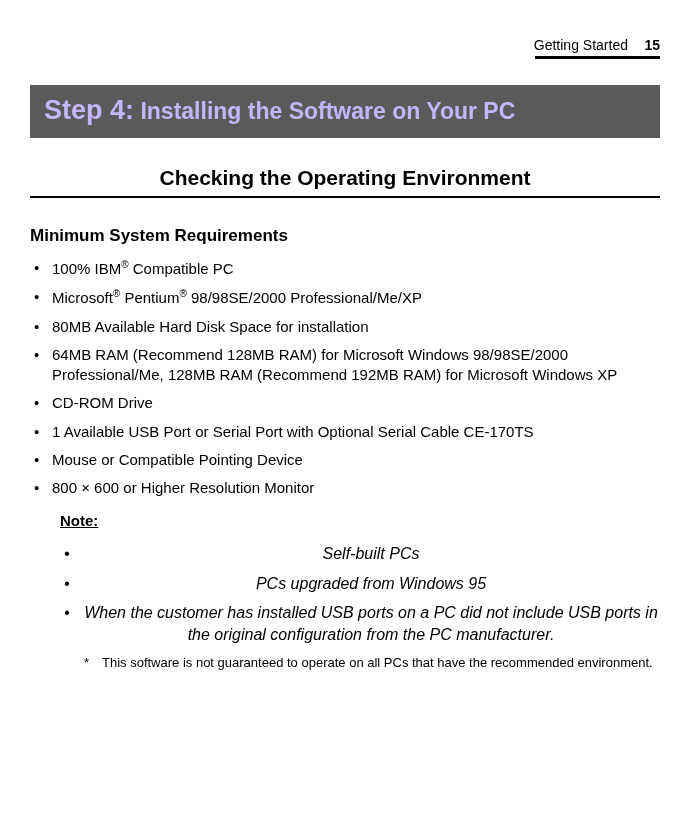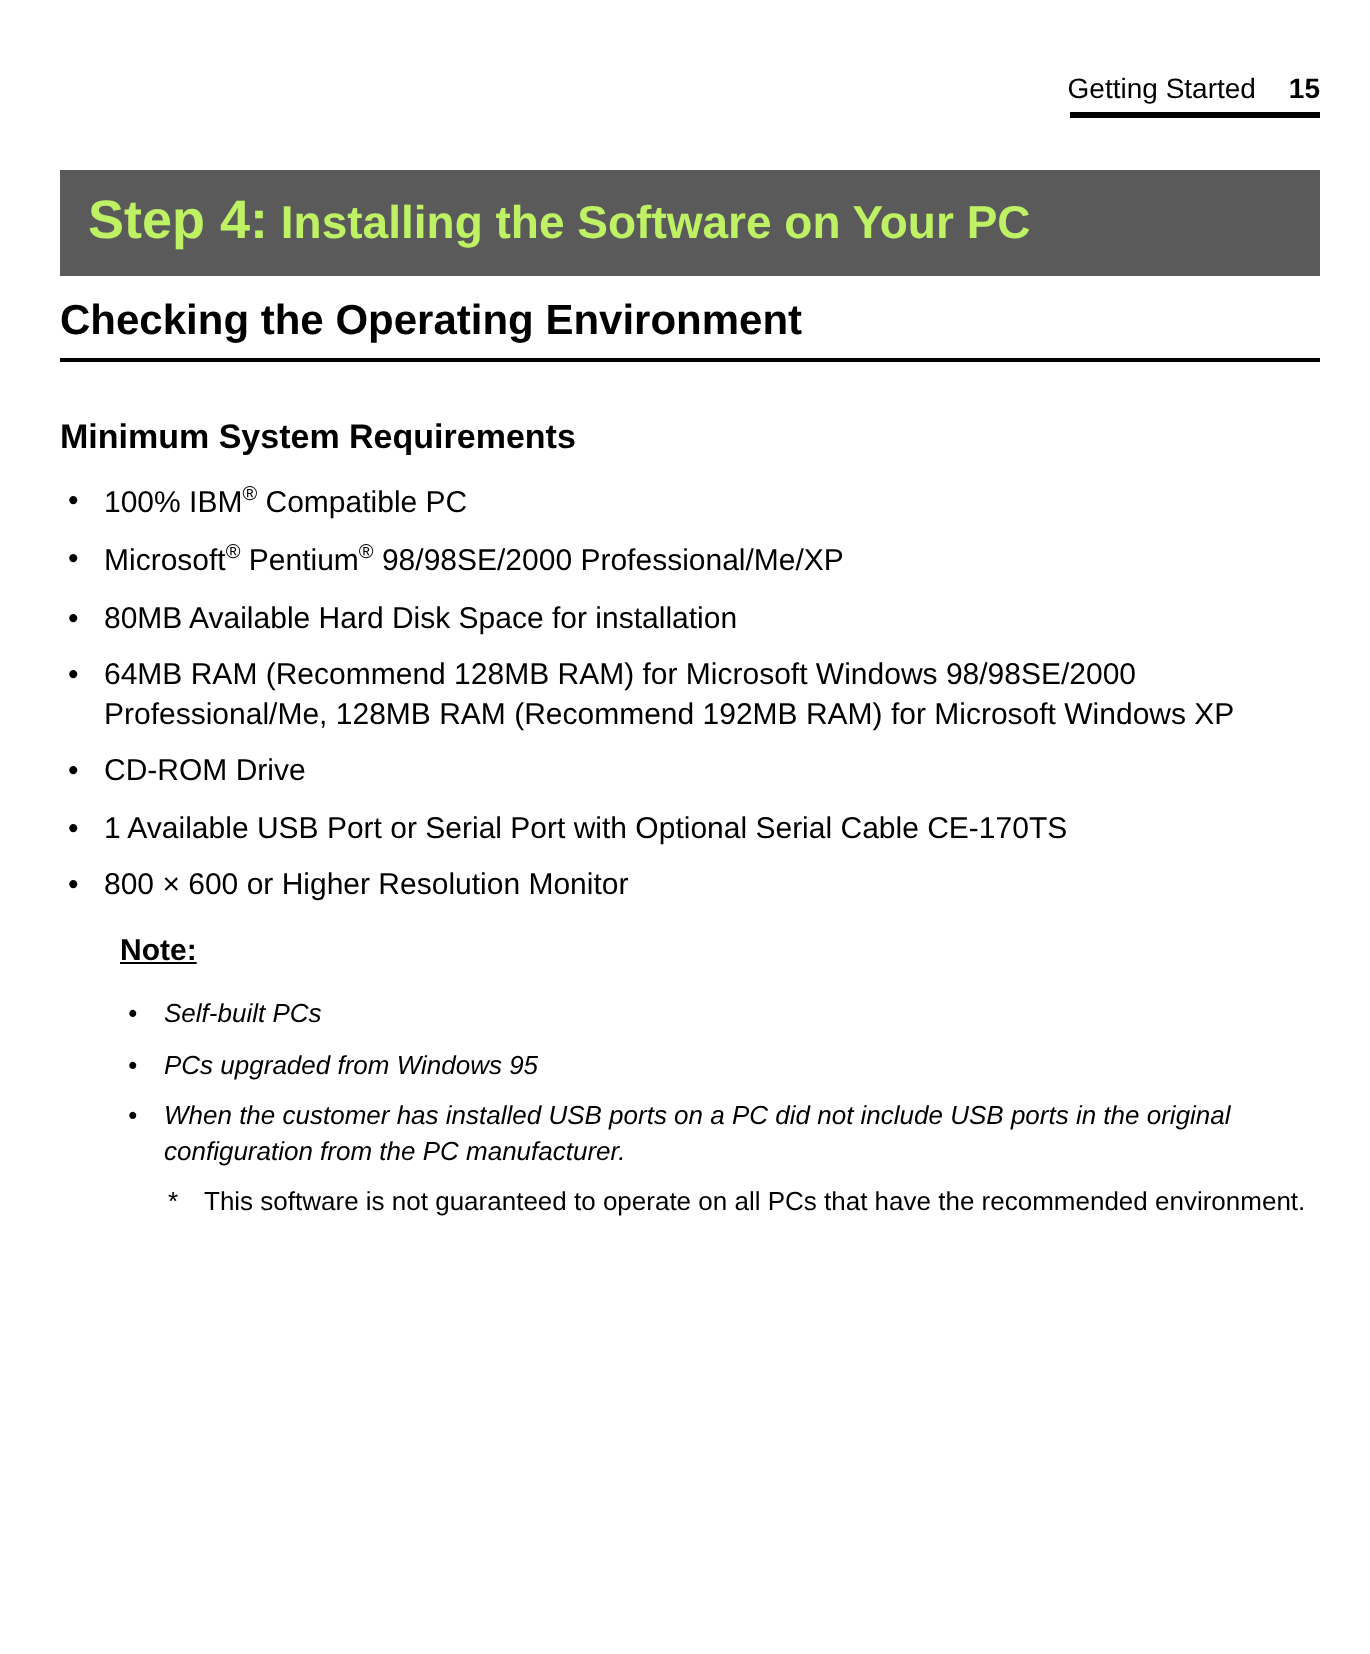--- a/index.html
+++ b/index.html
@@ -32,36 +32,37 @@
       display: inline-block;
     }
     .header-underline {
       border-bottom: 3px solid #000;
       width: 125px;
       margin-left: auto;
       margin-top: 2px;
     }
     .step-banner {
       background: #5a5a5a;
-      color: #bef264;
+      color: #c4b5fd;
       margin: 85px 25px 0 30px;
       padding: 10px 14px 12px 14px;
     }
     .step-prefix {
       font-size: 27px;
       font-weight: bold;
     }
     .step-title {
       font-size: 23px;
       font-weight: bold;
     }
     .section-title {
       font-size: 21px;
       font-weight: bold;
-      margin: 11px 25px 0 30px;
+      margin: 28px 25px 0 30px;
+      text-align: center;
     }
     .section-underline {
       border-bottom: 2px solid #000;
       margin: 6px 25px 0 30px;
     }
     .subsection-title {
       font-size: 17px;
       font-weight: bold;
       margin: 28px 25px 12px 30px;
     }
@@ -101,24 +102,25 @@
       font-size: 15px;
       font-style: italic;
       margin-bottom: 8px;
     }
     .note-list {
       list-style: none;
     }
     .note-list li {
       position: relative;
       padding-left: 22px;
-      font-size: 13px;
+      font-size: 16px;
       font-style: italic;
       line-height: 1.35;
       margin-bottom: 8px;
+      text-align: center;
     }
     .note-list li::before {
       content: "•";
       position: absolute;
       left: 4px;
       top: 0;
     }
     .asterisk-note {
       position: relative;
       padding-left: 20px;
@@ -153,20 +155,21 @@
 
 <h3 class="subsection-title">Minimum System Requirements</h3>
 
 <ul class="bullet-list">
   <li><span>100% IBM</span><span class="reg">®</span><span> Compatible PC</span></li>
   <li><span>Microsoft</span><span class="reg">®</span><span> Pentium</span><span class="reg">®</span><span> 98/98SE/2000 Professional/Me/XP</span></li>
   <li><span>80MB Available Hard Disk Space for installation</span></li>
   <li><span>64MB RAM (Recommend 128MB RAM) for Microsoft Windows 98/98SE/2000 Professional/Me, 128MB RAM (Recommend 192MB RAM) for Microsoft Windows XP</span></li>
   <li><span>CD-ROM Drive</span></li>
   <li><span>1 Available USB Port or Serial Port with Optional Serial Cable CE-170TS</span></li>
+  <li><span>Mouse or Compatible Pointing Device</span></li>
   <li><span>800 × 600 or Higher Resolution Monitor</span></li>
 </ul>
 
 <div class="note-block">
   <span class="note-label">Note:</span>
   <ul class="note-list">
     <li>Self-built PCs</li>
     <li>PCs upgraded from Windows 95</li>
     <li>When the customer has installed USB ports on a PC did not include USB ports in the original configuration from the PC manufacturer.</li>
   </ul>

